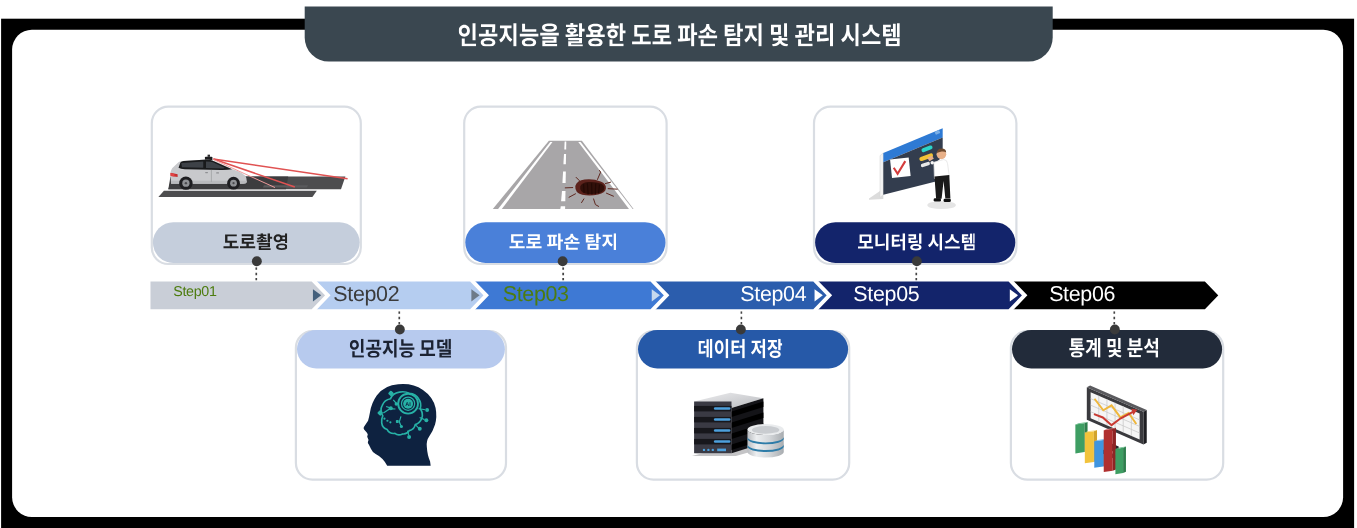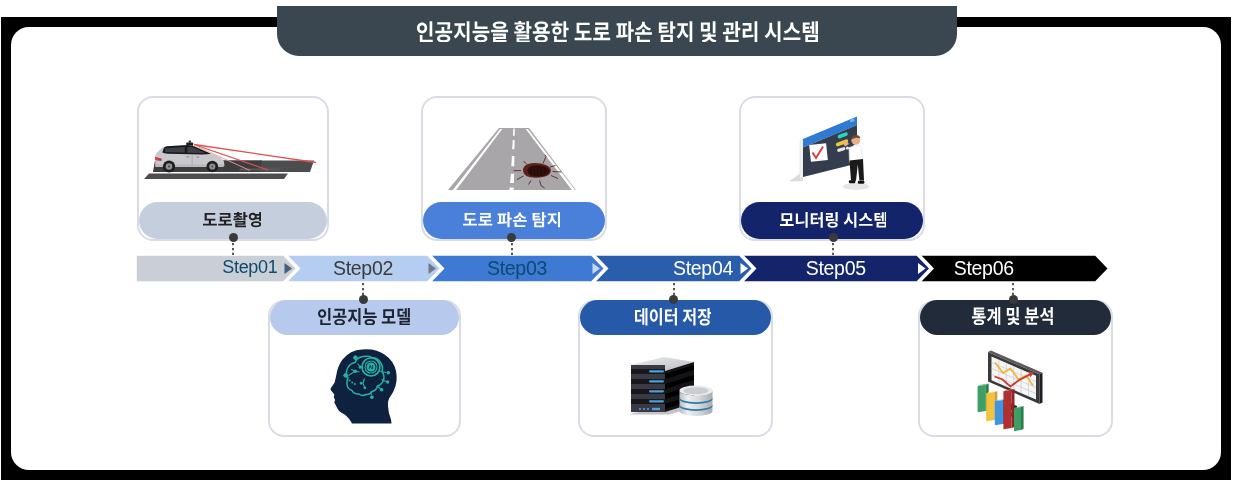--- a/index.html
+++ b/index.html
@@ -16,25 +16,25 @@
       <polygon points="592,254 740,254 754,268.5 740,283 592,283" fill="#2B5DAD" stroke="#fff" stroke-width="3.6"></polygon>
       <polygon points="428,254 592,254 606,268.5 592,283 428,283" fill="#3E79D4" stroke="#fff" stroke-width="3.6"></polygon>
       <polygon points="284,254 428,254 442,268.5 428,283 284,283" fill="#B5CDF0" stroke="#fff" stroke-width="3.6"></polygon>
       <polygon points="135,254 284,254 298,268.5 284,283 135,283" fill="#C9CED7" stroke="#fff" stroke-width="3.6"></polygon>
       <polygon points="284.5,263.0 292,268.5 284.5,274.0" fill="#44607C"></polygon>
       <polygon points="428.5,263.0 436,268.5 428.5,274.0" fill="#6E7A88"></polygon>
       <polygon points="592.5,263.0 600,268.5 592.5,274.0" fill="#C7D9EE"></polygon>
       <polygon points="740.5,263.0 748,268.5 740.5,274.0" fill="#FFFFFF"></polygon>
       <polygon points="918.0,263.0 925.5,268.5 918.0,274.0" fill="#FFFFFF"></polygon>
     </svg>
-<div style="position:absolute;left:157.5px;top:257px;width:120px;text-align:right;font-size:18px;color:#0c4a6e;letter-spacing:-0.3px">Step01</div>
-    <div style="position:absolute;left:303.0px;top:257px;width:120px;text-align:center;font-size:19.5px;color:#3B3B3B;letter-spacing:-0.3px">Step02</div>
-    <div style="position:absolute;left:457.0px;top:257px;width:120px;text-align:center;font-size:19.5px;color:#0c4a6e;letter-spacing:-0.3px">Step03</div>
+<div style="position:absolute;left:157.5px;top:257px;width:120px;text-align:left;font-size:13px;color:#4d7c0f;letter-spacing:-0.3px">Step01</div>
+    <div style="position:absolute;left:303.0px;top:257px;width:120px;font-size:19.5px;color:#3B3B3B;letter-spacing:-0.3px">Step02</div>
+    <div style="position:absolute;left:457.0px;top:257px;width:120px;font-size:19.5px;color:#4d7c0f;letter-spacing:-0.3px">Step03</div>
     <div style="position:absolute;left:613.0px;top:257px;width:120px;text-align:right;font-size:19.5px;color:#fff;letter-spacing:-0.3px">Step04</div>
-    <div style="position:absolute;left:775.75px;top:257px;width:120px;text-align:center;font-size:19.5px;color:#fff;letter-spacing:-0.3px">Step05</div>
+    <div style="position:absolute;left:775.75px;top:257px;width:120px;text-align:left;font-size:19.5px;color:#fff;letter-spacing:-0.3px">Step05</div>
     <div style="position:absolute;left:953.75px;top:257px;width:120px;font-size:19.5px;color:#fff;letter-spacing:-0.3px">Step06</div>
 <div style="position:absolute;left:137px;top:96px;width:188px;height:140.5px;background:#fff;border:2px solid #D9DDE3;border-radius:16px"></div>
     <div style="position:absolute;left:139px;top:202.0px;width:188px;height:37px;background:#C5CEDC;border-radius:18.5px"></div>
     <div style="position:absolute;left:420.5px;top:96px;width:182px;height:140.5px;background:#fff;border:2px solid #D9DDE3;border-radius:16px"></div>
     <div style="position:absolute;left:422.5px;top:202.0px;width:182px;height:37px;background:#4A80D9;border-radius:18.5px"></div>
     <div style="position:absolute;left:739px;top:96px;width:182px;height:140.5px;background:#fff;border:2px solid #D9DDE3;border-radius:16px"></div>
     <div style="position:absolute;left:741px;top:202.0px;width:182px;height:37px;background:#13246B;border-radius:18.5px"></div>
     <div style="position:absolute;left:267.5px;top:299.5px;width:189.5px;height:133px;background:#fff;border:2px solid #D9DDE3;border-radius:16px"></div>
     <div style="position:absolute;left:269.5px;top:300.0px;width:189.5px;height:35px;background:#B7CAEE;border-radius:17.5px"></div>
     <div style="position:absolute;left:577.5px;top:299.5px;width:191.5px;height:133px;background:#fff;border:2px solid #D9DDE3;border-radius:16px"></div>

